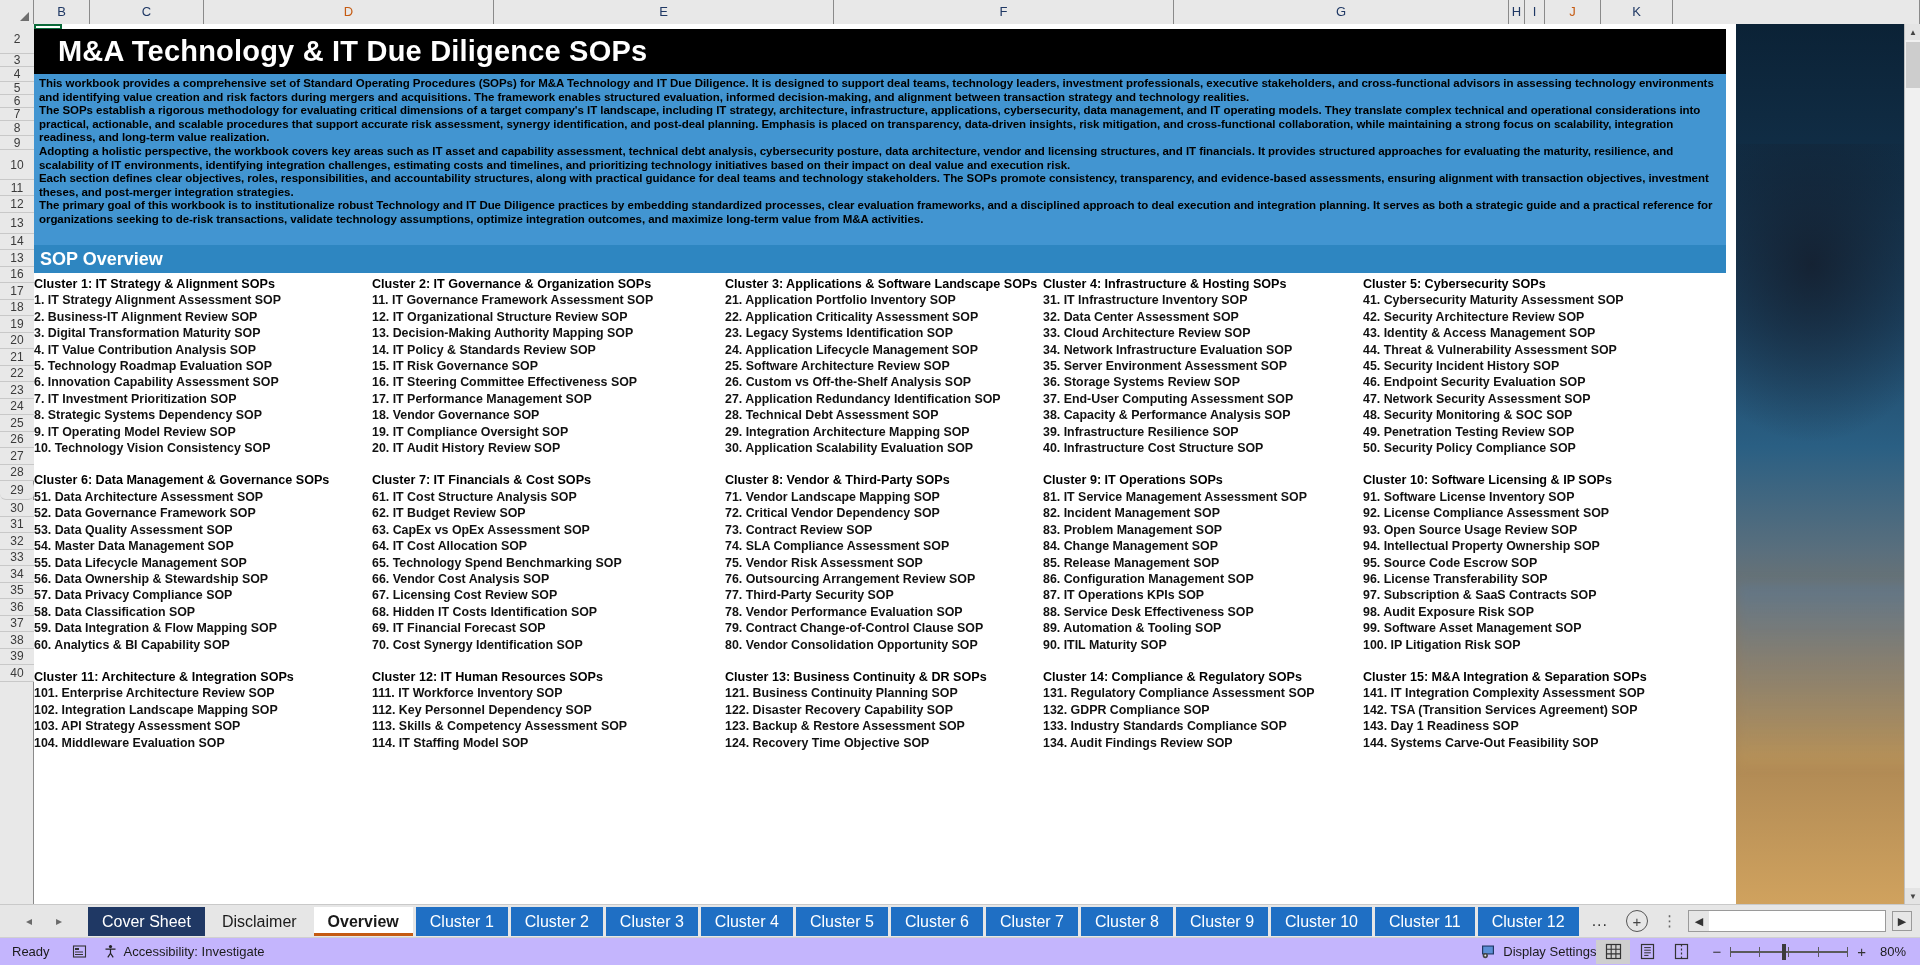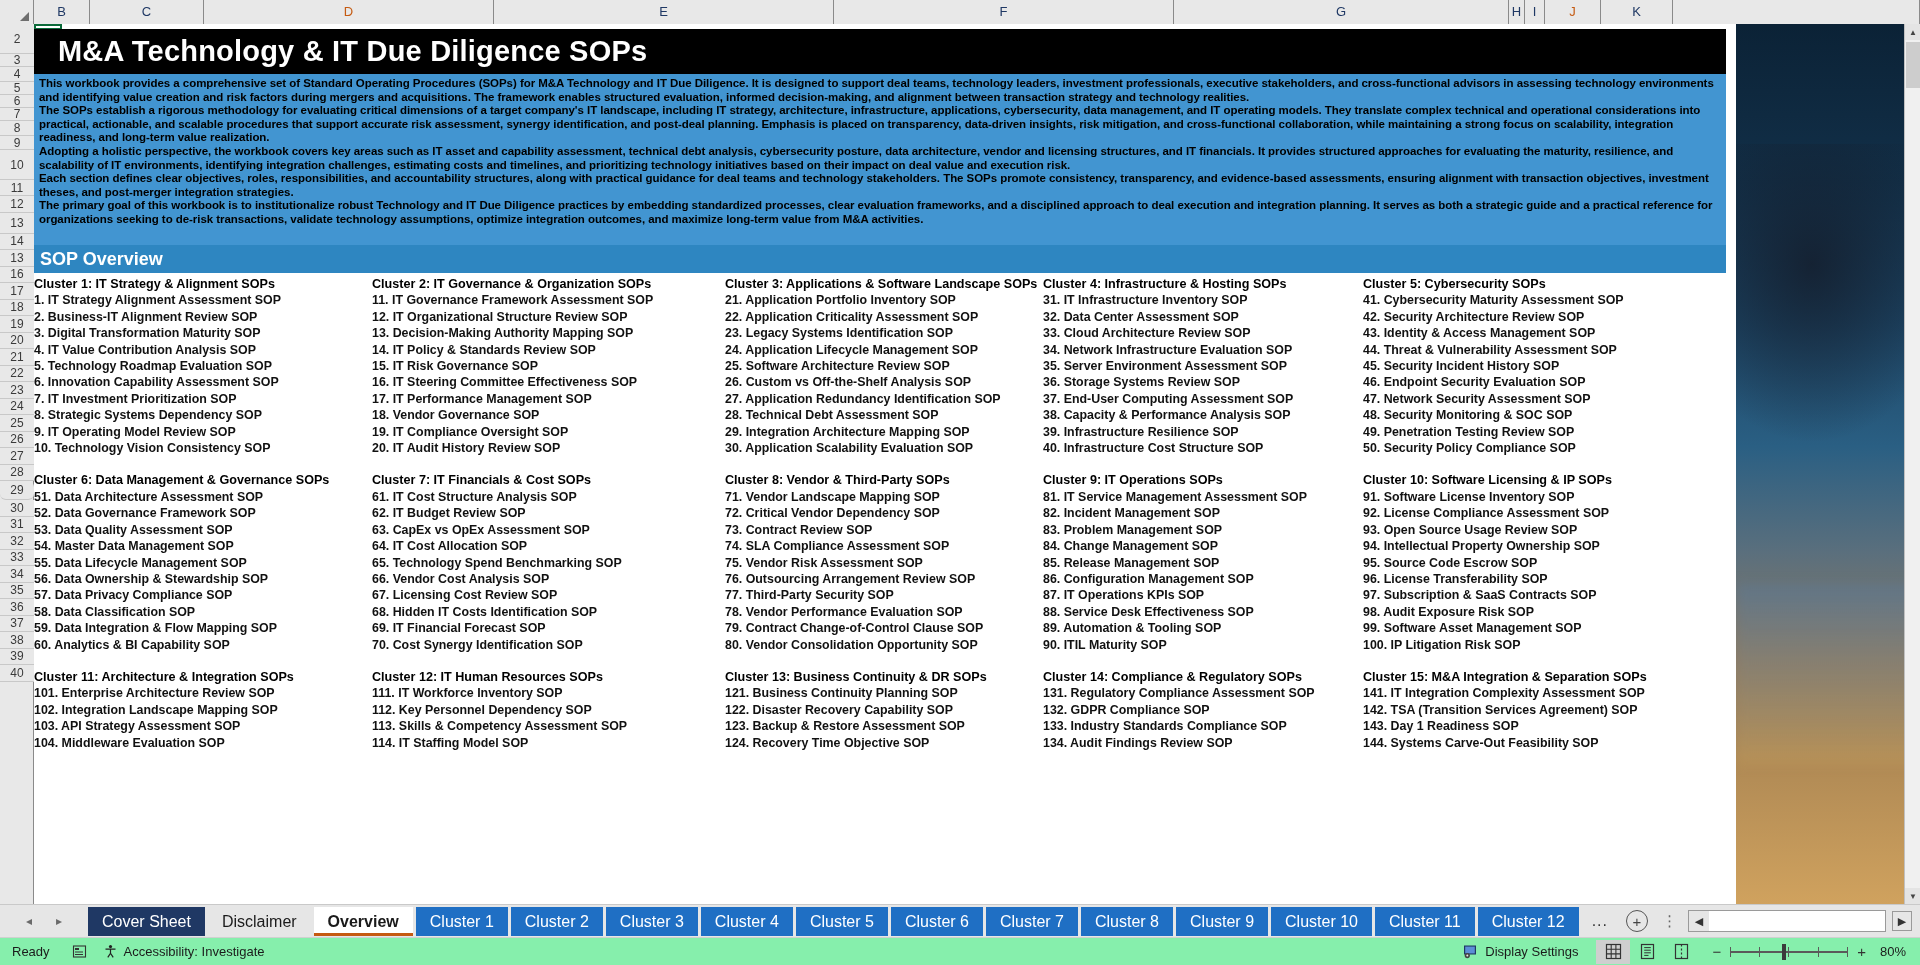--- a/index.html
+++ b/index.html
@@ -165,28 +165,28 @@
   .hscroll-left, .hscroll-right {
     width: 20px; height: 20px; display: flex; align-items: center; justify-content: center;
     font-size: 11px; color: #333; background: #e6e6e6;
   }
   .hscroll-track { flex: 1 1 auto; height: 20px; background: #ffffff; }
   .hscroll-outer { display: flex; align-items: center; flex: 1 1 auto; }
 
   
   .statusbar {
     position: absolute; left: 0; bottom: 0; width: 1920px; height: 28px;
-    background: #86efac; display: flex; align-items: center;
+    background: #c4b5fd; display: flex; align-items: center;
     font-size: 13px; color: #1b1b1b; border-top: 1px solid #d0d0d0;
   }
   .sb-ready { padding-left: 12px; }
   .sb-icon { margin-left: 22px; display: inline-flex; align-items: center; }
   .sb-access { margin-left: 16px; display: flex; align-items: center; gap: 6px; }
   .sb-spacer { flex: 1 1 auto; }
-  .sb-display { display: flex; align-items: flex-end; gap: 5px; margin-right: 18px; }
+  .sb-display { display: flex; align-items: flex-end; gap: 5px; }
   .view-btns { display: flex; align-items: center; gap: 0; margin-right: 14px; }
   .view-btn {
     width: 34px; height: 24px; display: flex; align-items: center; justify-content: center;
   }
   .view-btn.active { background: #cfcfcf; }
   .zoom-slider { display: flex; align-items: center; gap: 9px; margin-right: 10px; }
   .zs-line { position: relative; width: 118px; height: 16px; }
   .zs-line:before {
     content: ""; position: absolute; left: 0; top: 7px; width: 118px; height: 2px; background: #5a5a5a;
   }

